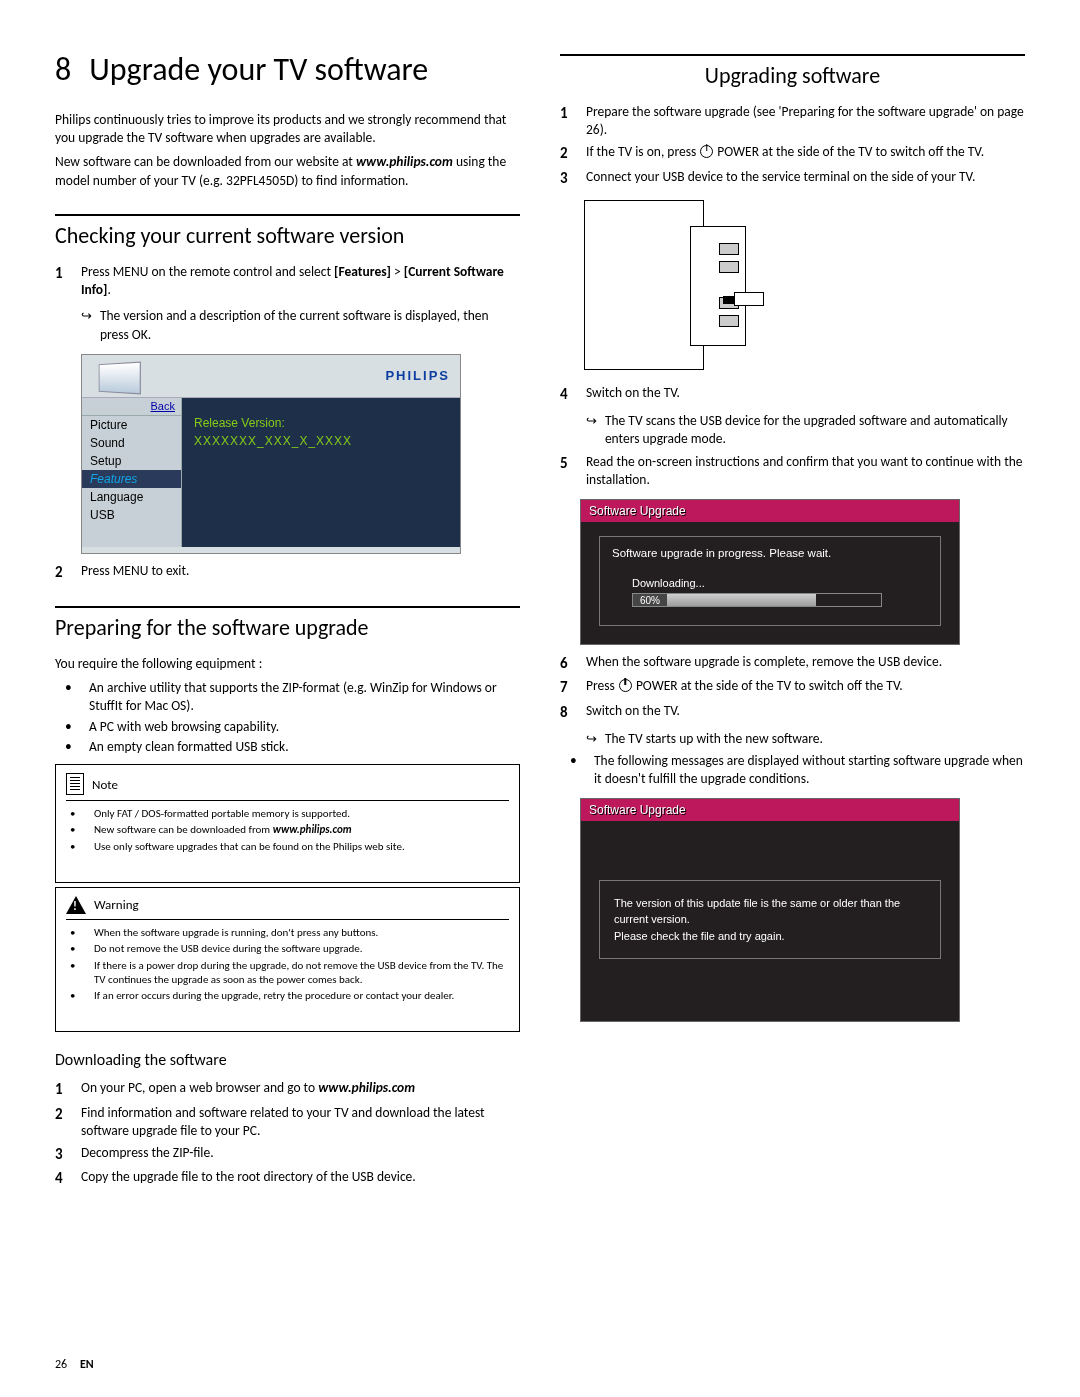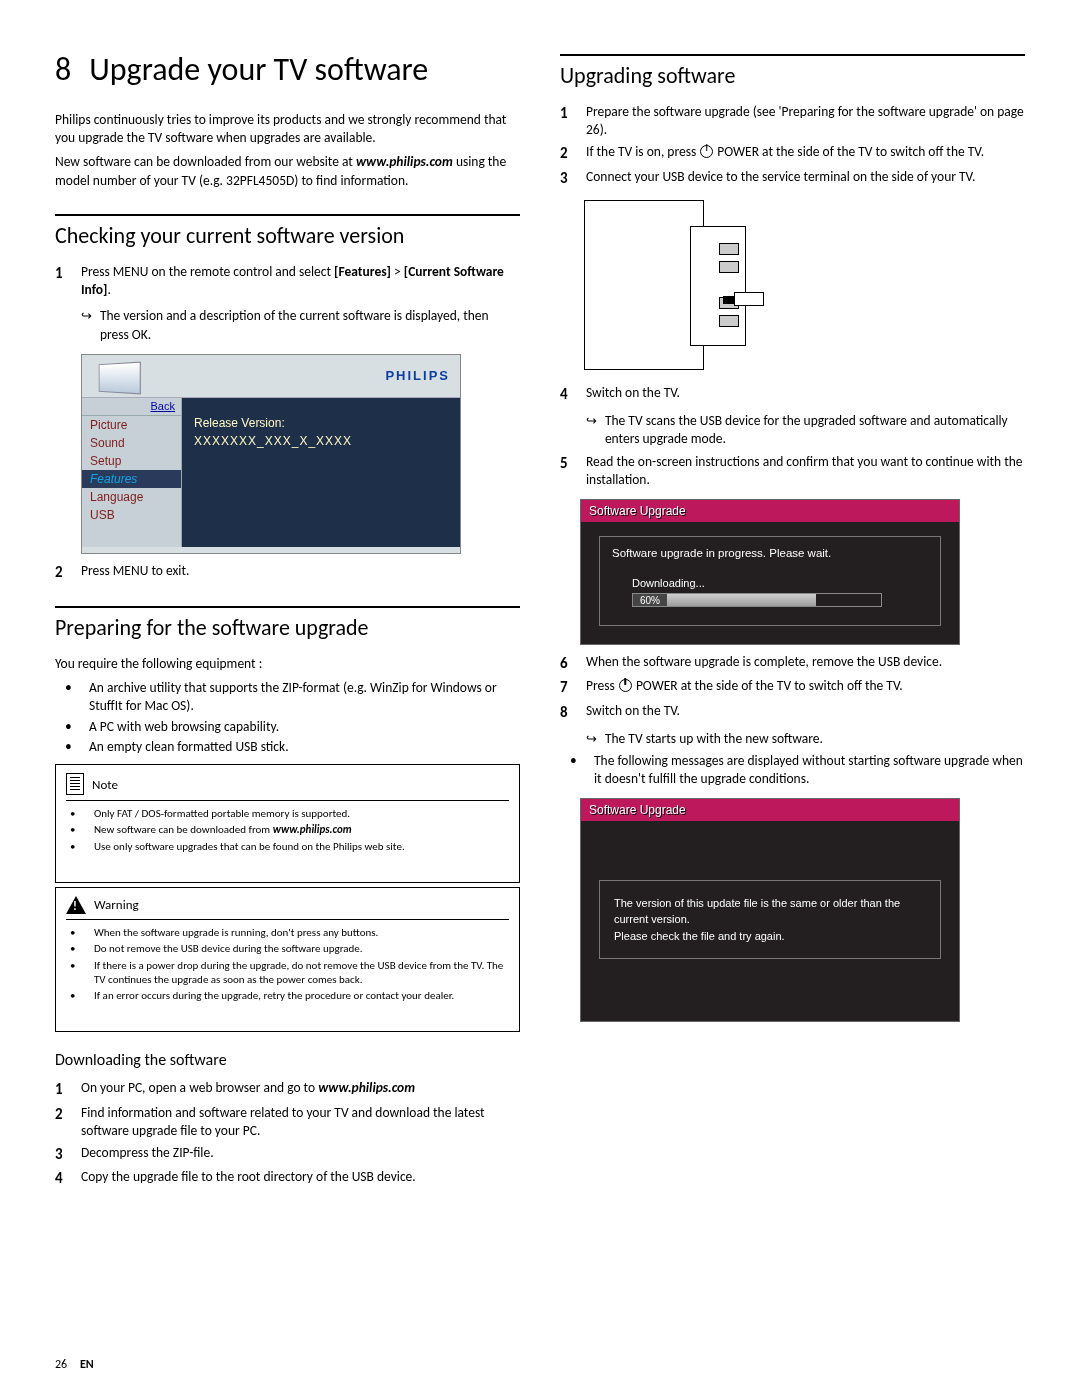--- a/index.html
+++ b/index.html
@@ -25,21 +25,21 @@
   h1.chapter .num { font-weight: 400; }
   p.body { font-size: 13.5px; line-height: 1.35; margin-bottom: 6px; }
   h2.section {
     font-size: 22px;
     font-weight: 400;
     border-top: 2.5px solid #000;
     padding-top: 6px;
     margin-top: 24px;
     margin-bottom: 14px;
   }
-  h2.section.first-right { margin-top: 4px; }
+  h2.section.first-right { margin-top: 4px; text-align: center; }
   h3.subsection {
     font-size: 16px;
     font-weight: 400;
     margin-top: 18px;
     margin-bottom: 10px;
   }
   ol.steps { list-style: none; padding: 0; margin: 0 0 8px 0; }
   ol.steps > li {
     display: flex;
     gap: 10px;
@@ -134,23 +134,23 @@
   .tv-logo { color:#0b3ea0; font-weight:bold; letter-spacing:2px; font-size:13px; }
   .tv-tvicon {
     position:absolute; left:14px; top:8px; width:44px; height:30px;
     background:linear-gradient(180deg,#fff,#bcd); border:1px solid #889;
     transform: perspective(80px) rotateY(-18deg);
   }
   .tv-body { display:flex; height:150px; border-top:1px solid #aab; }
   .tv-left { width:100px; background:#c7d0d6; border-right:1px solid #9aa; }
   .tv-left-top { height:18px; border-bottom:1px solid #9aa; display:flex; justify-content:flex-end; align-items:center; padding-right:6px;}
   .tv-left-top span{ font-size:11px; color:#00a; text-decoration:underline;}
-  .tv-menu-item { font-size:12px; color:#7f1d1d; padding:2px 8px; }
+  .tv-menu-item { font-size:12px; color:#000000; padding:2px 8px; }
   .tv-menu-item.sel { background:#2a3a5a; color:#0ea5e9; font-style:italic; }
-  .tv-right { flex:1; background:#1e2f4a; color:#fef9c3; padding:18px 12px; font-size:12px;}
+  .tv-right { flex:1; background:#1e2f4a; color:#84cc16; padding:18px 12px; font-size:12px;}
   .tv-right .line2{ margin-top:4px; letter-spacing:1px;}
 
   
   .usb-illus {
     width: 190px; height: 180px; margin: 8px 0 8px 20px;
     position:relative;
   }
   .tvpanel { position:absolute; left:4px; top:4px; width:120px; height:170px; border:1.5px solid #000; background:#fff;}
   .tvconn  { position:absolute; left:110px; top:30px; width:56px; height:120px; border:1.5px solid #000; background:#fff;}
   .port { position:absolute; right:6px; width:20px; height:12px; border:1px solid #000; background:#ccc;}

